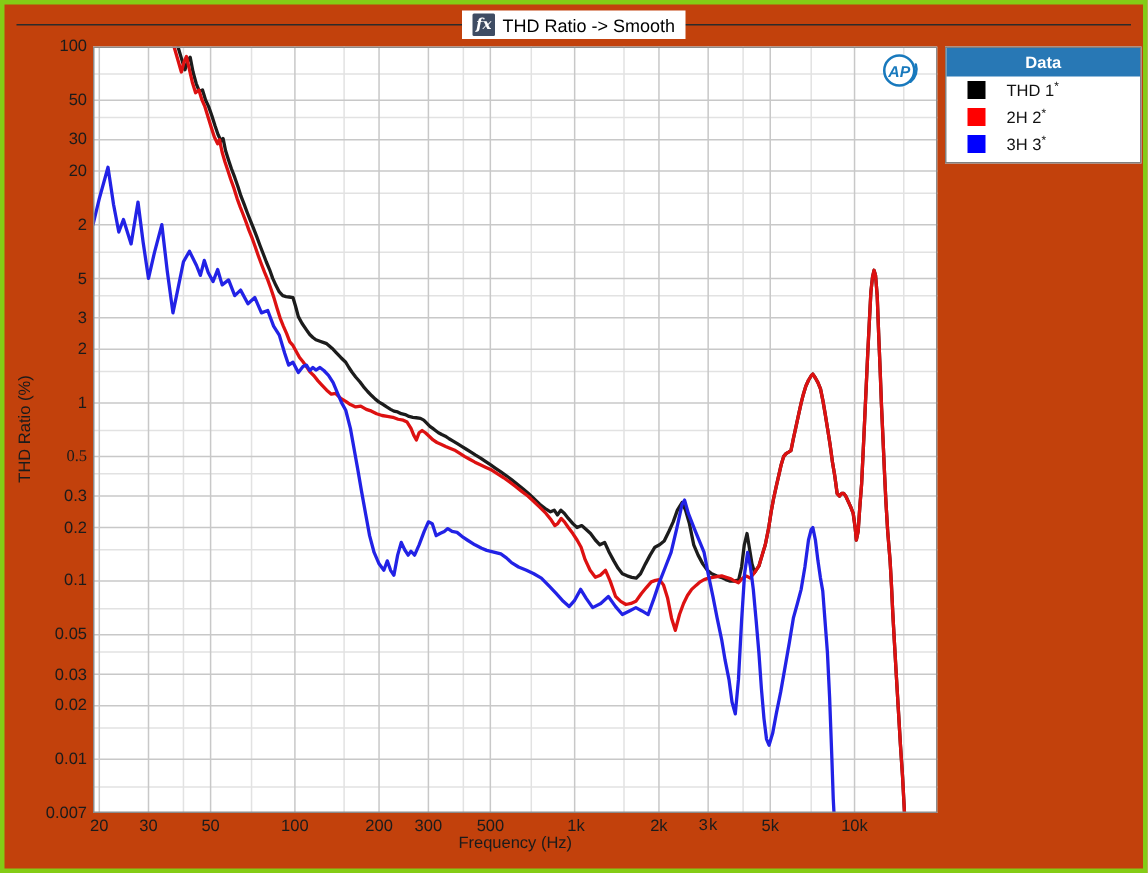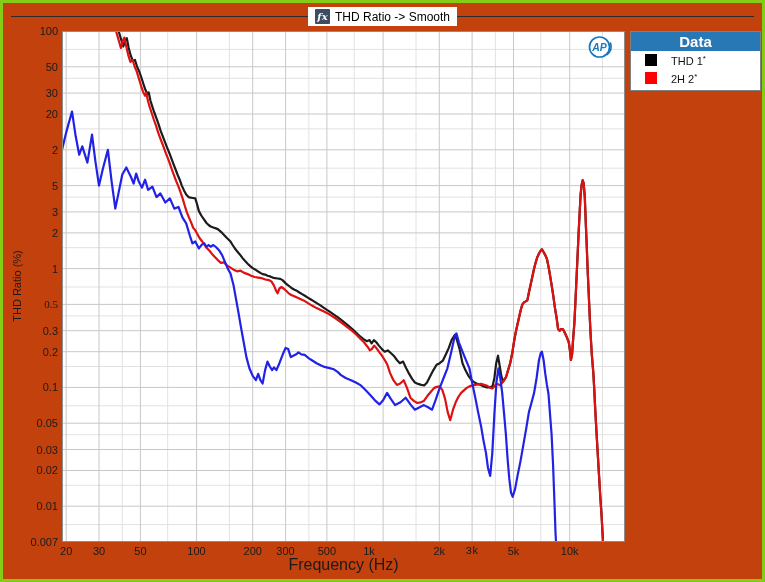--- a/index.html
+++ b/index.html
@@ -10,26 +10,26 @@
   #title-wrap{position:absolute;left:0;right:0;top:4px;display:flex;justify-content:center;}
   #title-label{display:inline-flex;align-items:center;gap:5px;background:#fff;padding:0 7px;height:19px;}
   #fx-icon{display:inline-flex;align-items:center;justify-content:center;width:15px;height:15px;
     background:#3e4c63;color:#fff;font-style:italic;font-weight:bold;font-size:10px;
     font-family:"DejaVu Serif",serif;border-radius:1px;}
   #title-text{font-size:12px;color:#000;white-space:nowrap;}
   #plot{position:absolute;left:59px;top:28px;width:563px;height:511px;}
   #plot svg{display:block;}
   .ytick{position:absolute;width:47px;left:8px;text-align:right;font-size:11px;color:#1b1b1b;line-height:12px;}
   .xtick{position:absolute;top:542px;width:40px;margin-left:-20px;text-align:center;font-size:11px;color:#1b1b1b;line-height:12px;}
-  #xaxis-label{position:absolute;top:553px;left:59px;width:563px;text-align:center;font-size:16px;color:#1b1b1b;}
+  #xaxis-label{position:absolute;top:553px;left:59px;width:563px;text-align:center;font-size:11px;color:#1b1b1b;}
   #yaxis-label{position:absolute;left:14px;top:283px;transform:translate(-50%,-50%) rotate(-90deg);
     white-space:nowrap;font-size:11px;color:#1b1b1b;}
   #legend{position:absolute;left:627px;top:28px;width:131px;background:#fff;
     border:1px solid #808080;box-sizing:border-box;}
-  #legend-header{height:19px;background:#2878b5;color:#fff;font-size:15px;font-weight:bold;
+  #legend-header{height:19px;background:#2878b5;color:#fff;font-size:11px;font-weight:bold;
     display:flex;align-items:center;justify-content:center;}
   .legend-item{display:flex;align-items:center;gap:14px;height:18px;padding-left:14px;font-size:11px;color:#111;}
   .legend-item:last-child{margin-bottom:3px;}
   .swatch{width:12px;height:12px;flex:0 0 12px;}
   .sup{font-size:8px;vertical-align:4px;}
   #ap-logo{position:absolute;left:583px;top:31px;width:28px;height:26px;}
 </style>
 </head>
 <body>
 
@@ -133,21 +133,21 @@
       <div class="ytick" style="top: 533px;">0.007</div>
     </div>
   <div id="xticks">
       <div class="xtick" style="left: 63.1557px;">20</div>
       <div class="xtick" style="left: 96.0061px;">30</div>
       <div class="xtick" style="left: 137.393px;">50</div>
       <div class="xtick" style="left: 193.551px;">100</div>
       <div class="xtick" style="left: 249.709px;">200</div>
       <div class="xtick" style="left: 282.559px;">300</div>
       <div class="xtick" style="left: 323.945px;">500</div>
-      <div class="xtick" style="left: 366px;">1k</div>
+      <div class="xtick" style="left: 381px;">1k</div>
       <div class="xtick" style="left: 436.261px;">2k</div>
       <div class="xtick" style="left: 469.112px; font-family: Liberation Mono, monospace;">3k</div>
       <div class="xtick" style="left: 510.498px;">5k</div>
       <div class="xtick" style="left: 566.656px;">10k</div>
     </div>
 
   <svg id="ap-logo" viewBox="0 0 28 26">
     <circle cx="13.5" cy="13" r="10" fill="#ffffff" stroke="#1879bd" stroke-width="1.7"></circle>
     <path d="M 21 20.5 A 10.5 10.5 0 0 0 24.5 9" fill="none" stroke="#1879bd" stroke-width="1.7" stroke-linecap="round"></path>
     <text x="13.5" y="17" text-anchor="middle" font-size="10.5" font-style="italic" font-weight="bold" font-family="Liberation Sans, sans-serif" fill="#1879bd">AP</text>
@@ -157,16 +157,20 @@
     <div id="legend-header">Data</div>
     <div id="legend-items">
         <div class="legend-item">
           <span class="swatch" style="background:#000000"></span>
     <span>THD 1<span class="sup">*</span></span>
         </div>
         <div class="legend-item">
           <span class="swatch" style="background:#ff0000"></span>
     <span>2H 2<span class="sup">*</span></span>
         </div>
+        <div class="legend-item">
+          <span class="swatch" style="background:#0000ff"></span>
+    <span>3H 3<span class="sup">*</span></span>
+        </div>
       </div>
   </div>
 
 </div>
 
 </body></html>

